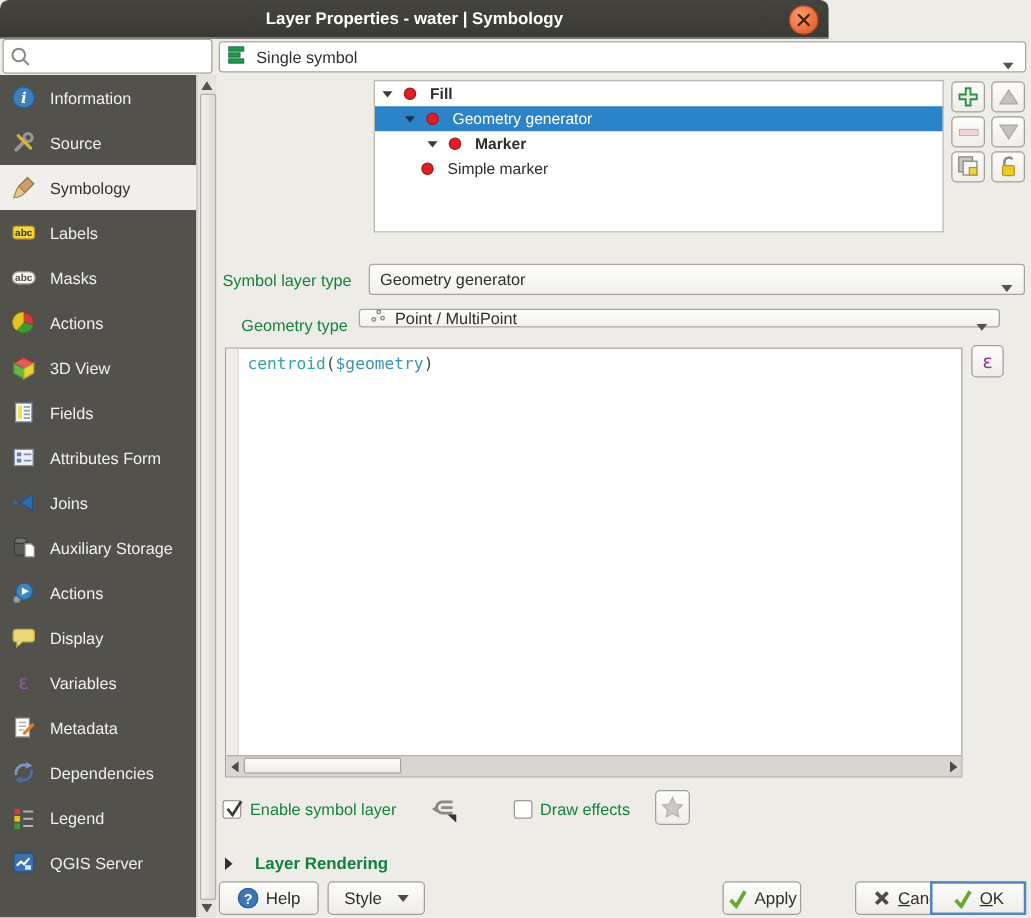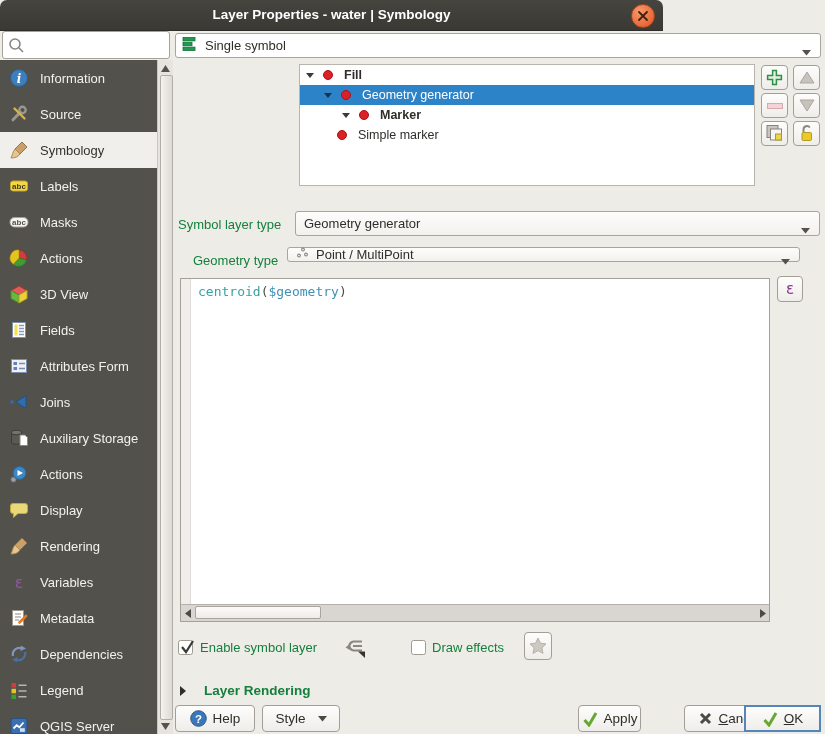--- a/index.html
+++ b/index.html
@@ -199,27 +199,20 @@
             <circle cx="10.5" cy="9" r="6.5" fill="#3c87c4" stroke="#2a659a"></circle>
             <polygon points="8.5,6 14,9 8.5,12" fill="#ffffff"></polygon>
           </svg></span>
       <span class="slabel">Actions</span>
     </div>
     <div class="sitem">
       <span class="sicon"><svg width="20" height="20">
             <path d="M4 3.5 h12 a2.5 2.5 0 0 1 2.5 2.5 v5 a2.5 2.5 0 0 1 -2.5 2.5 h-7 l-4.5 4 v-4 h-0.5 a2.5 2.5 0 0 1 -2.5 -2.5 v-5 a2.5 2.5 0 0 1 2.5 -2.5 z" fill="#ead878" stroke="#c0aa3c"></path>
           </svg></span>
       <span class="slabel">Display</span>
-    </div>
-    <div class="sitem">
-      <span class="sicon"><svg width="20" height="20">
-            <path d="M13 2 l5 5 -7 7 -5 -5 z" fill="#caa06a" stroke="#96744a"></path>
-            <path d="M6 9 l5 5 c-2 3 -5 4 -9 4 1.5 -3 1.5 -6 4 -9 z" fill="#e6c690" stroke="#b08c4a"></path>
-          </svg></span>
-      <span class="slabel">Rendering</span>
     </div>
     <div class="sitem">
       <span class="sicon"><svg width="20" height="20">
             <text x="10" y="15.5" text-anchor="middle" font-size="16" font-family="DejaVu Sans,sans-serif" fill="#8b5b9b">ε</text>
           </svg></span>
       <span class="slabel">Variables</span>
     </div>
     <div class="sitem">
       <span class="sicon"><svg width="20" height="20">
             <rect x="3.5" y="2.5" width="11" height="15" fill="#ffffff" stroke="#9a968f"></rect>

